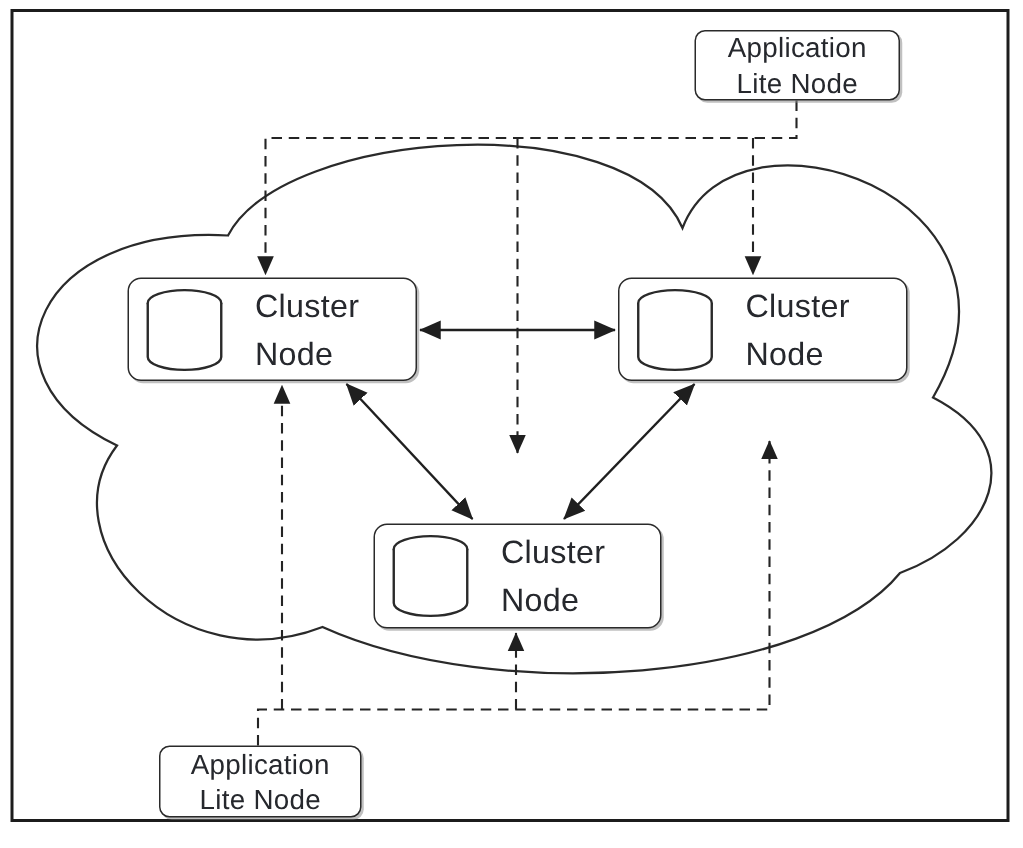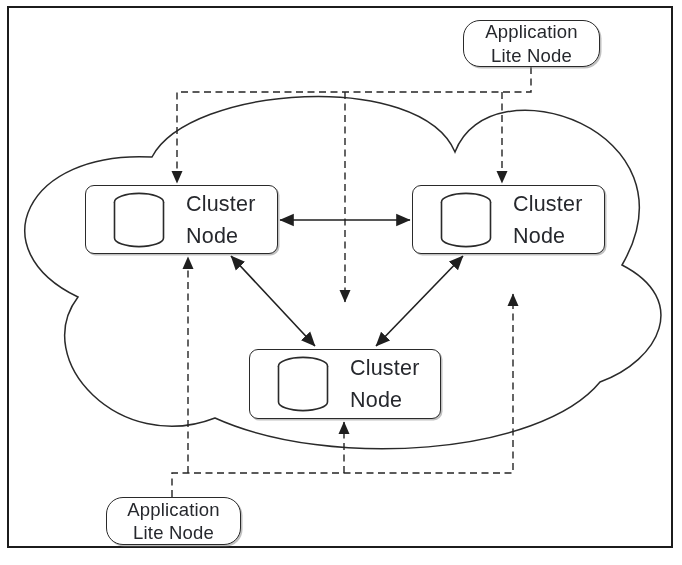--- a/index.html
+++ b/index.html
@@ -36,36 +36,36 @@
     z-index: 2;
     background: #ffffff;
     border: 1.6px solid #2a2a2a;
     box-sizing: border-box;
     box-shadow: 1.5px 1.5px 0 rgba(140,140,140,0.55);
   }
   .cluster-node {
     border-radius: 9px;
     display: flex;
     align-items: center;
-    padding-left: 27px;
+    padding-left: 11px;
   }
   .cluster-node .db {
     flex: 0 0 auto;
     display: block;
   }
   .cluster-node .label {
     margin-left: 21px;
     width: 100px;
     font-size: 21.5px;
     line-height: 32px;
     color: #26282d;
     letter-spacing: 0.2px;
   }
   .app-node {
-    border-radius: 17px;
+    border-radius: 7px;
     display: flex;
     align-items: center;
     justify-content: center;
     text-align: center;
     padding: 0 12px;
   }
   .app-node .label {
     font-size: 18.5px;
     line-height: 23.5px;
     color: #26282d;

